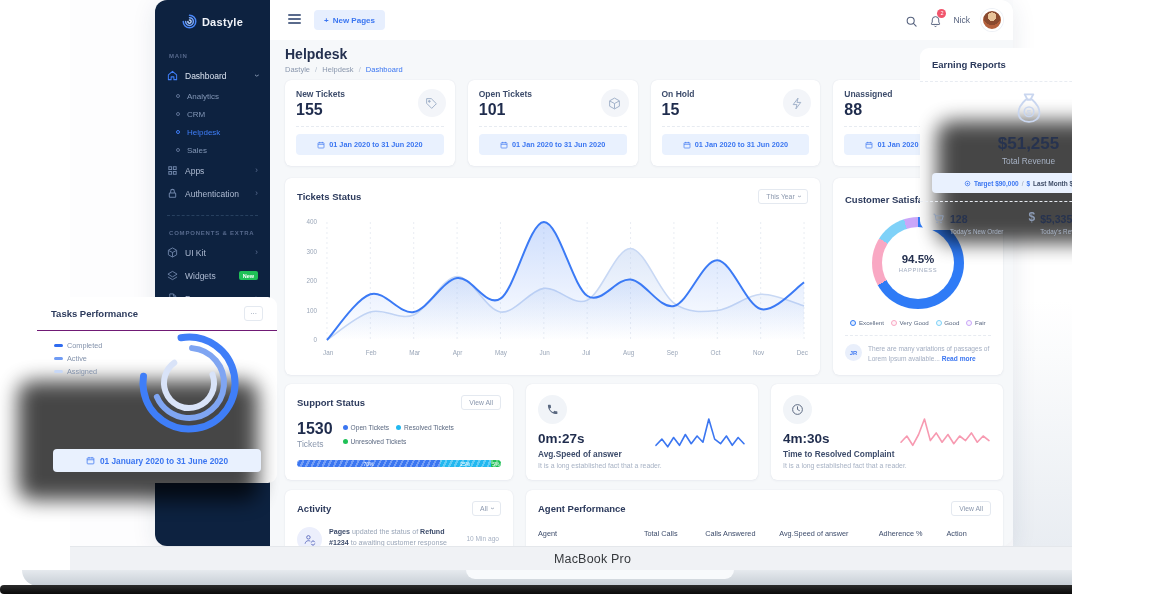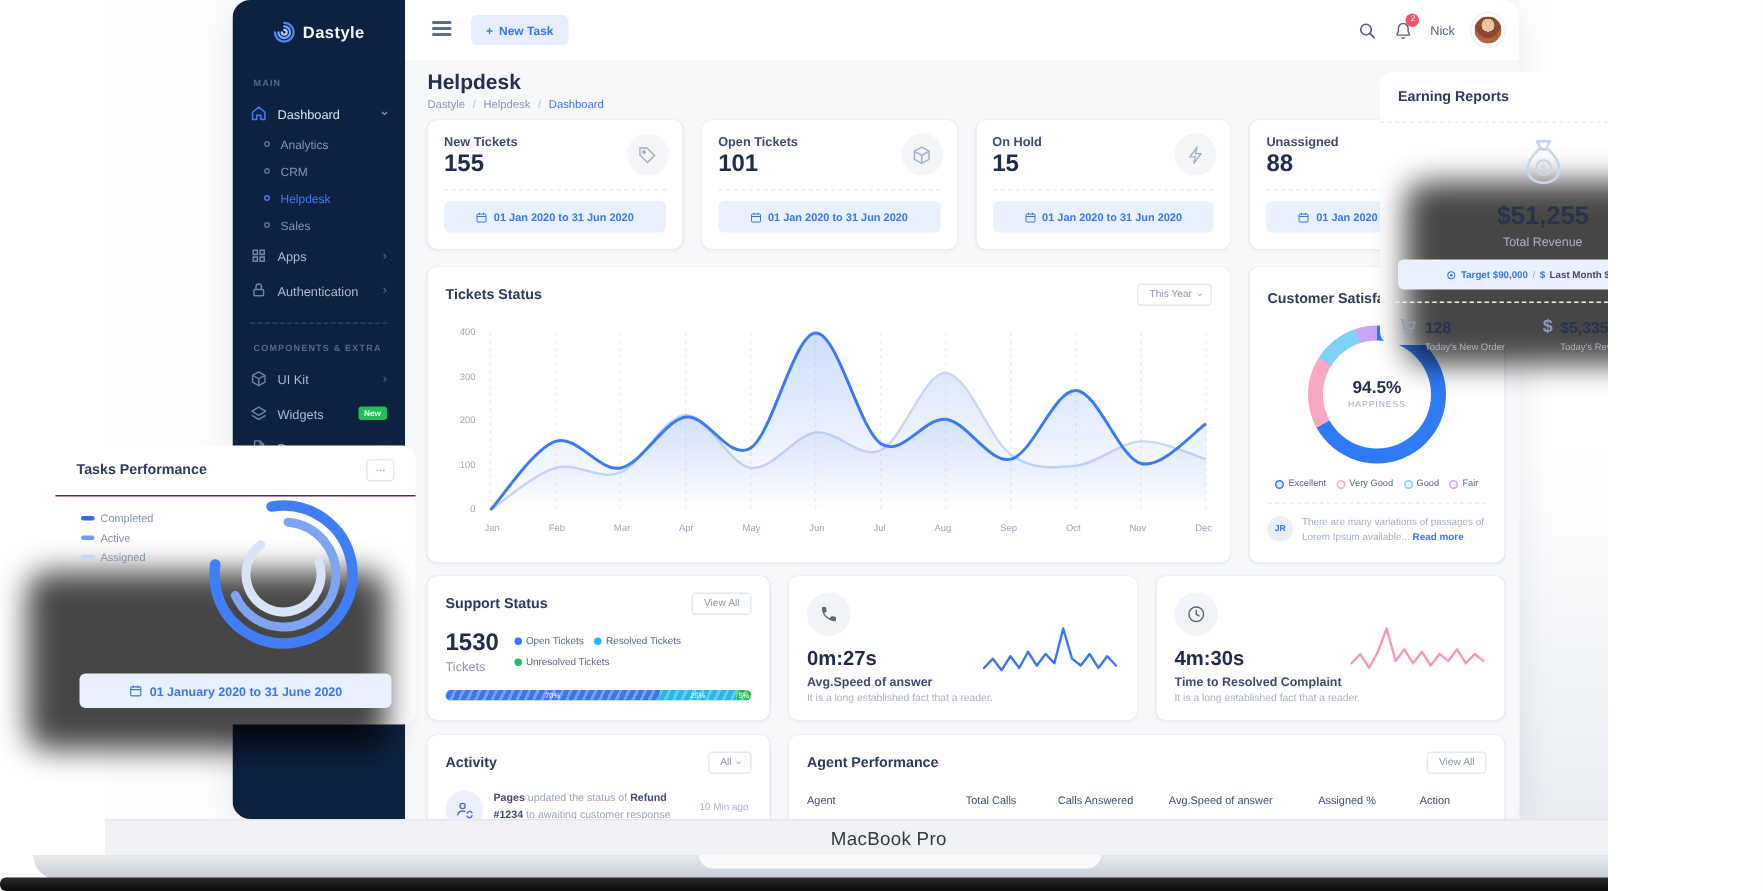--- a/index.html
+++ b/index.html
@@ -292,21 +292,21 @@
 
     <div class="main">
       <div class="topbar">
         <div class="hamburger">
             <i></i>
             <i></i>
             <i></i>
           </div>
         <button class="new-task-btn">
           <span>+</span>
-          <span>New Task</span>
+          <span>New Pages</span>
         </button>
         <div class="top-right">
           <span class="tb-icon">
             <svg viewBox="0 0 24 24" fill="none" stroke="currentColor" stroke-width="2">
                 <circle cx="10.5" cy="10.5" r="6.5"></circle>
                 <path d="m15.5 15.5 5 5" stroke-linecap="round"></path>
               </svg>
           </span>
           <span class="tb-icon">
             <svg viewBox="0 0 24 24" fill="none" stroke="currentColor" stroke-width="1.8">
@@ -590,21 +590,21 @@
         <div class="card card-pad">
           <div class="card-hd">
             <span class="card-title">Agent Performance</span>
             <button class="btn-outline">View All</button>
           </div>
           <div class="table-head">
             <span>Agent</span>
             <span>Total Calls</span>
             <span>Calls Answered</span>
             <span>Avg.Speed of answer</span>
-            <span>Assigned %</span>
+            <span>Adherence %</span>
             <span>Action</span>
           </div>
         </div>
       </div>
     </div>
   </div>
 
   <div class="chin">
     <span>MacBook Pro</span>
   </div>

